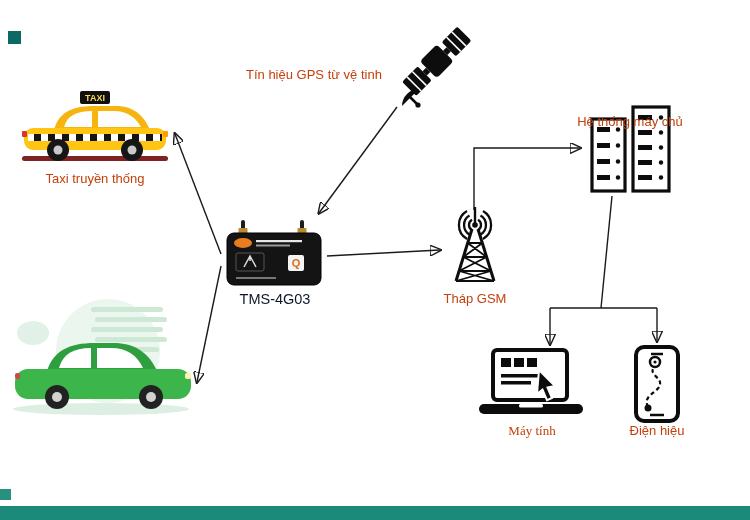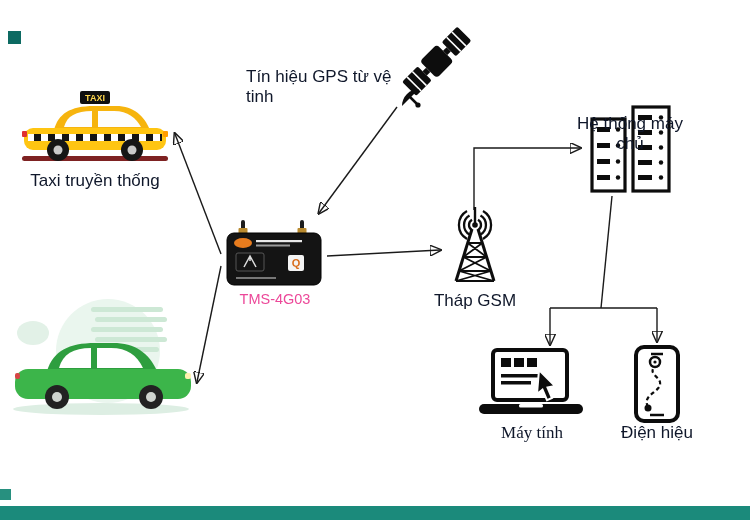--- a/index.html
+++ b/index.html
@@ -11,35 +11,35 @@
     overflow:hidden;
   }
   .canvas { position:relative; width:750px; height:520px; background:#fff; overflow:hidden; }
 
   .connectors { position:absolute; left:0; top:0; width:750px; height:520px; z-index:1; }
   .connectors path { stroke:#1a1a1a; stroke-width:1.4; fill:none; }
 
   .node { position:absolute; z-index:2; }
   .node svg { display:block; width:100%; height:100%; }
 
-  .label { position:absolute; z-index:3; font-size:17px; line-height:1.2; color:#0f172a; text-align:center; }
+  .label { position:absolute; z-index:3; font-size:13px; line-height:1.2; color:#c2410c; text-align:center; }
 
   .n-satellite { left:390px; top:22px;  width:92px;  height:92px; }
   .n-taxi      { left:20px;  top:90px;  width:150px; height:80px; }
   .n-car       { left:3px;   top:293px; width:200px; height:135px; }
   .n-device    { left:226px; top:220px; width:96px;  height:66px; }
   .n-tower     { left:443px; top:203px; width:64px;  height:82px; }
   .n-server    { left:588px; top:103px; width:85px;  height:92px; }
   .n-laptop    { left:479px; top:348px; width:104px; height:70px; }
   .n-phone     { left:634px; top:345px; width:46px;  height:78px; }
 
   .lbl-gps      { left:246px; top:67px;  width:150px; text-align:left; }
   .lbl-taxi     { left:20px;  top:171px; width:150px;text-align:center; }
   .lbl-car      { left:20px;  top:429px; width:170px; }
-  .lbl-device   { left:222px; top:291px; width:106px; font-size:14.5px; color:#ec4899; }
+  .lbl-device   { left:222px; top:291px; width:106px; font-size:14.5px; color:#0f172a; }
   .lbl-tower    { left:429px; top:291px; width:92px; }
   .lbl-server   { left:568px; top:89px;  width:124px;margin-top:25px; }
   .lbl-computer { left:488px; top:423px; width:88px;font-family:Liberation Serif, serif; }
   .lbl-phone    { left:614px; top:423px; width:86px; }
 
   .deco { position:absolute; z-index:4; }
   .sq-tl { left:8px; top:31px; width:13px; height:13px; background:#0D6A62; }
   .sq-bl { left:0px; top:489px; width:11px; height:11px; background:#27907F; }
   .bottom-bar { left:0px; top:506px; width:750px; height:14px; background:#1B8A7B; }
 </style>

